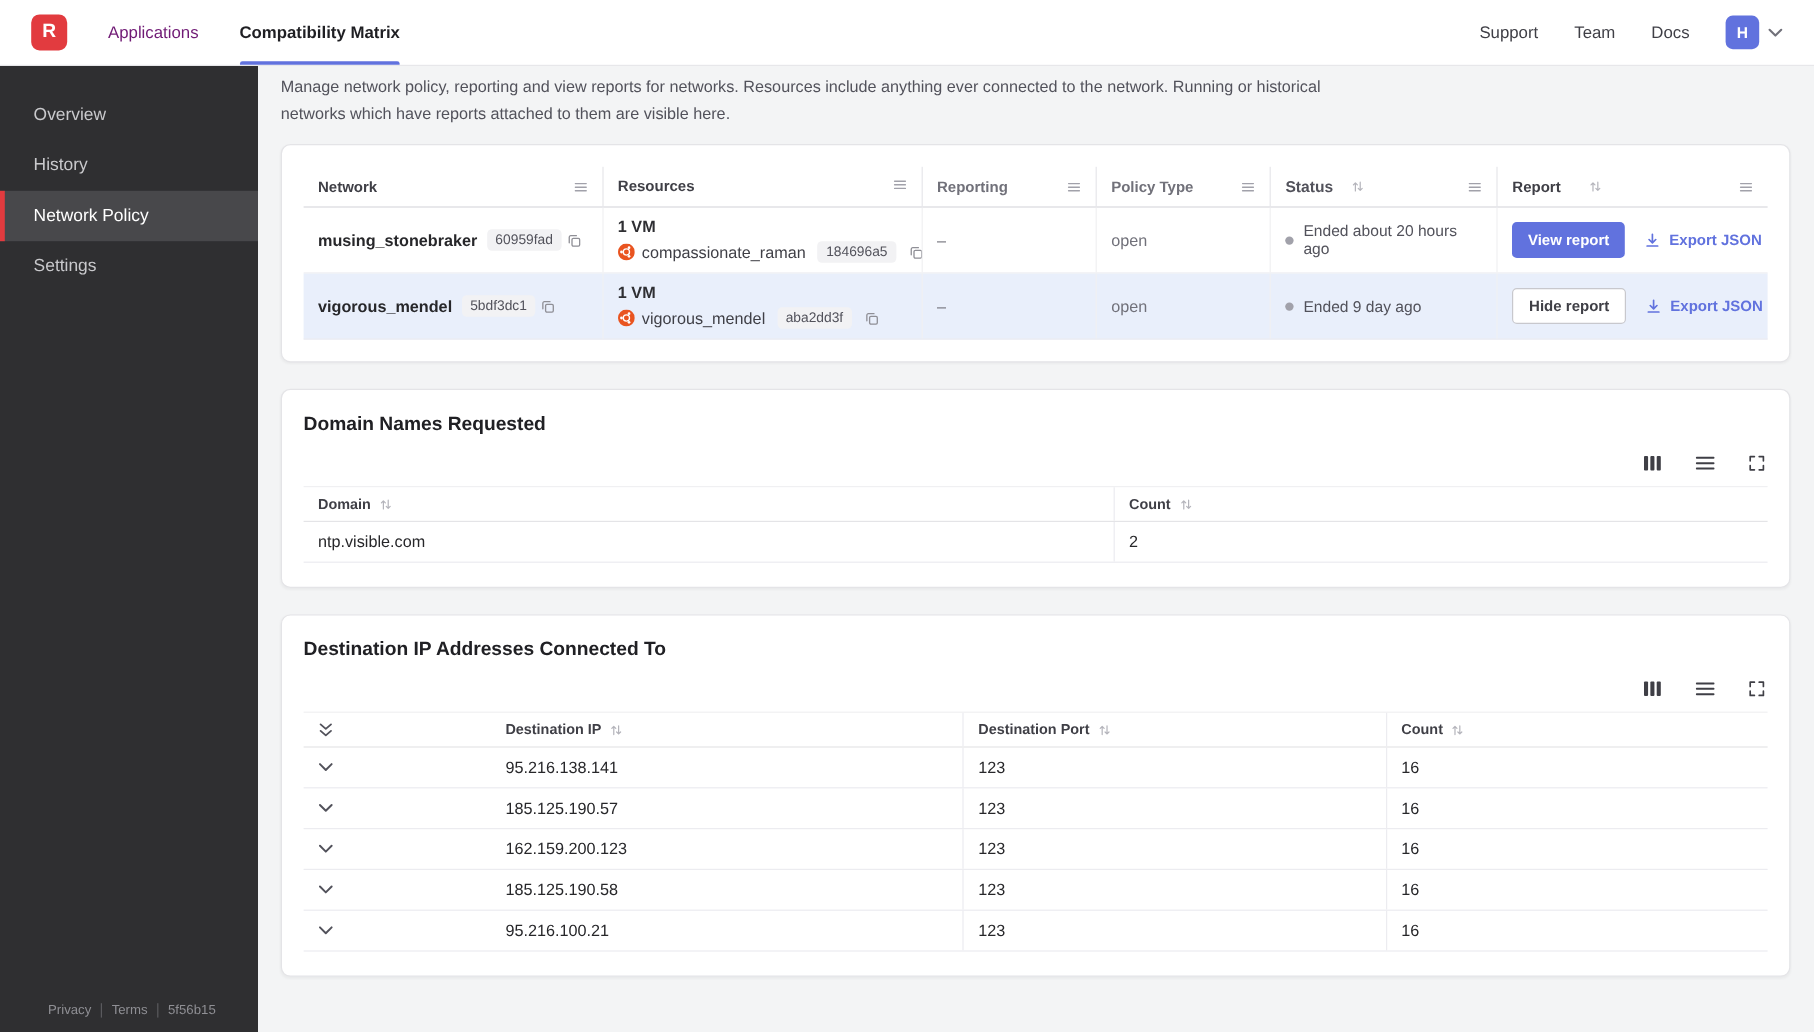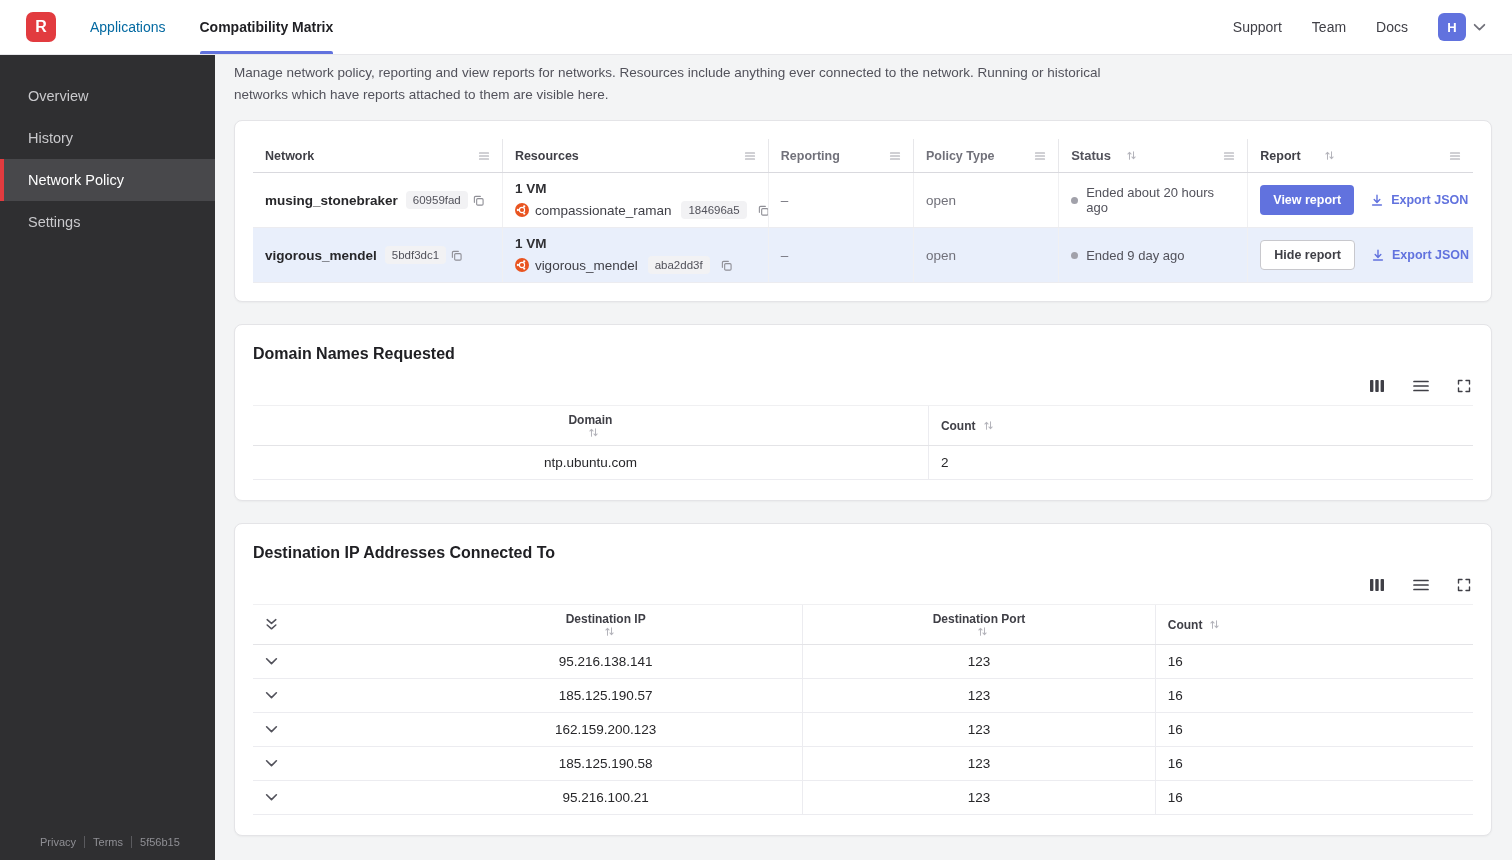--- a/index.html
+++ b/index.html
@@ -18,21 +18,21 @@
   }
   .logo {
     width: 30px; height: 30px; border-radius: 7px; background: #e23b3f;
     color: #fff; font-weight: 700; font-size: 16px;
     display: flex; align-items: center; justify-content: center;
     align-self: center; margin-right: 34px; cursor: pointer;
   }
   .top-tabs { display: flex; align-items: stretch; }
   .top-tab {
     position: relative; display: flex; align-items: center;
-    margin-right: 34px; font-size: 14px; color: #0369a1; cursor: pointer;
+    margin-right: 34px; font-size: 14px; color: #701a75; cursor: pointer;
   }
   .top-tab.active { color: #1f1f23; font-weight: 700; }
   .top-tab.active::after {
     content: ""; position: absolute; left: 0; right: 0; bottom: 0;
     height: 3px; background: #6172de; border-radius: 2px 2px 0 0;
   }
   .topbar-right { margin-left: auto; display: flex; align-items: center; gap: 30px; }
   .topbar-link { font-size: 14px; color: #3f3f46; cursor: pointer; }
   .avatar-group { display: flex; align-items: center; gap: 7px; cursor: pointer; }
   .avatar {
@@ -142,21 +142,21 @@
   }
   .tool-icon { display: flex; cursor: pointer; color: #3f3f46; }
   .st { width: 100%; }
   .st-header { display: flex; border-top: 1px solid #f0f0f2; border-bottom: 1px solid #e4e4e7; }
   .st-h {
     display: flex; align-items: center; padding: 7px 12px;
     font-size: 12px; font-weight: 700; color: #3f3f46;
   }
   .st-row { display: flex; border-bottom: 1px solid #ececf0; }
   .st-c { padding: 9px 12px; font-size: 13.5px; color: #27272a; display: flex; align-items: center; }
-  .sep-r { border-right: 1px solid #ececf0; flex-direction: column; }
+  .sep-r { border-right: 1px solid #ececf0; }
   .w-domain { width: 55.4%; }
   .w-count2 { width: 44.6%; }
   .w-exp { width: 12.8%; }
   .w-ip { width: 32.3%; }
   .w-port { width: 28.9%; }
   .w-count3 { width: 26%; }
   .expander { display: flex; color: #52525b; cursor: pointer; }
 </style>
 </head>
 <body>
@@ -220,21 +220,21 @@
     <div class="nt">
       <div class="nt-header">
         <div class="nt-h c-network">
           <span>Network</span>
           <span class="menu-icon">
               <svg viewBox="0 0 12 12" width="12" height="12">
                 <path d="M1.5 3h9M1.5 6h9M1.5 9h9" fill="none" stroke="currentColor" stroke-width="1.2" stroke-linecap="round"></path>
               </svg>
             </span>
         </div>
-        <div class="nt-h c-resources" style="flex-direction:row;align-items:center;">
+        <div class="nt-h c-resources" style="flex-direction:row;align-items:flex-start;">
           <span>Resources</span>
           <span class="menu-icon">
               <svg viewBox="0 0 12 12" width="12" height="12">
                 <path d="M1.5 3h9M1.5 6h9M1.5 9h9" fill="none" stroke="currentColor" stroke-width="1.2" stroke-linecap="round"></path>
               </svg>
             </span>
         </div>
         <div class="nt-h c-reporting">
           <span>Reporting</span>
           <span class="menu-icon">
@@ -421,21 +421,21 @@
         <div class="st-h w-count2">
           <span>Count</span>
           <span class="sort-icon">
               <svg viewBox="0 0 12 12" width="11" height="11">
                 <path d="M3.8 10V2.6M3.8 2.6 2 4.4M3.8 2.6l1.8 1.8M8.2 2v7.4M8.2 9.4 6.4 7.6M8.2 9.4l1.8-1.8" fill="none" stroke="currentColor" stroke-width="1.1" stroke-linecap="round" stroke-linejoin="round"></path>
               </svg>
             </span>
         </div>
       </div>
       <div class="st-row">
-        <div class="st-c w-domain sep-r">ntp.ubuntu.com</div>
+        <div class="st-c w-domain sep-r">ntp.visible.com</div>
         <div class="st-c w-count2">2</div>
       </div>
     </div>
   </section>
 
   <section class="card card-pad2">
     <h2 class="section-title">Destination IP Addresses Connected To</h2>
     <div class="grid-toolbar">
       <span class="tool-icon">
           <svg viewBox="0 0 16 14" width="16" height="14" fill="currentColor">

